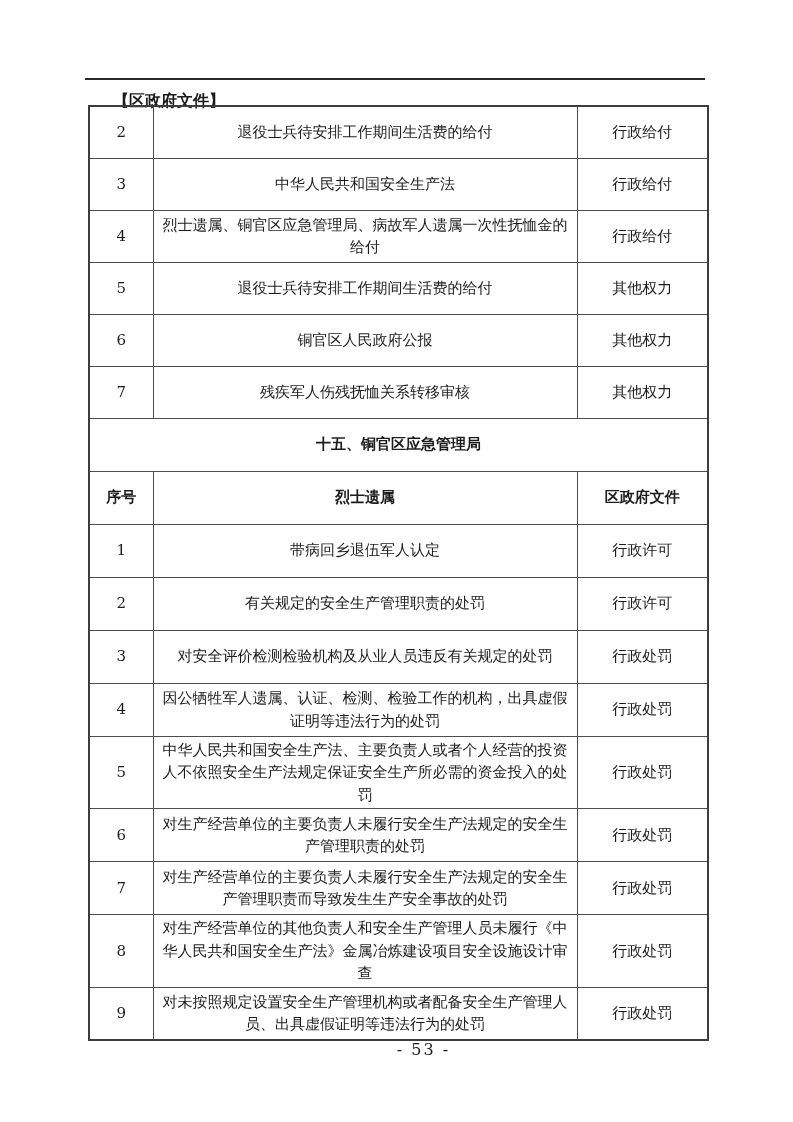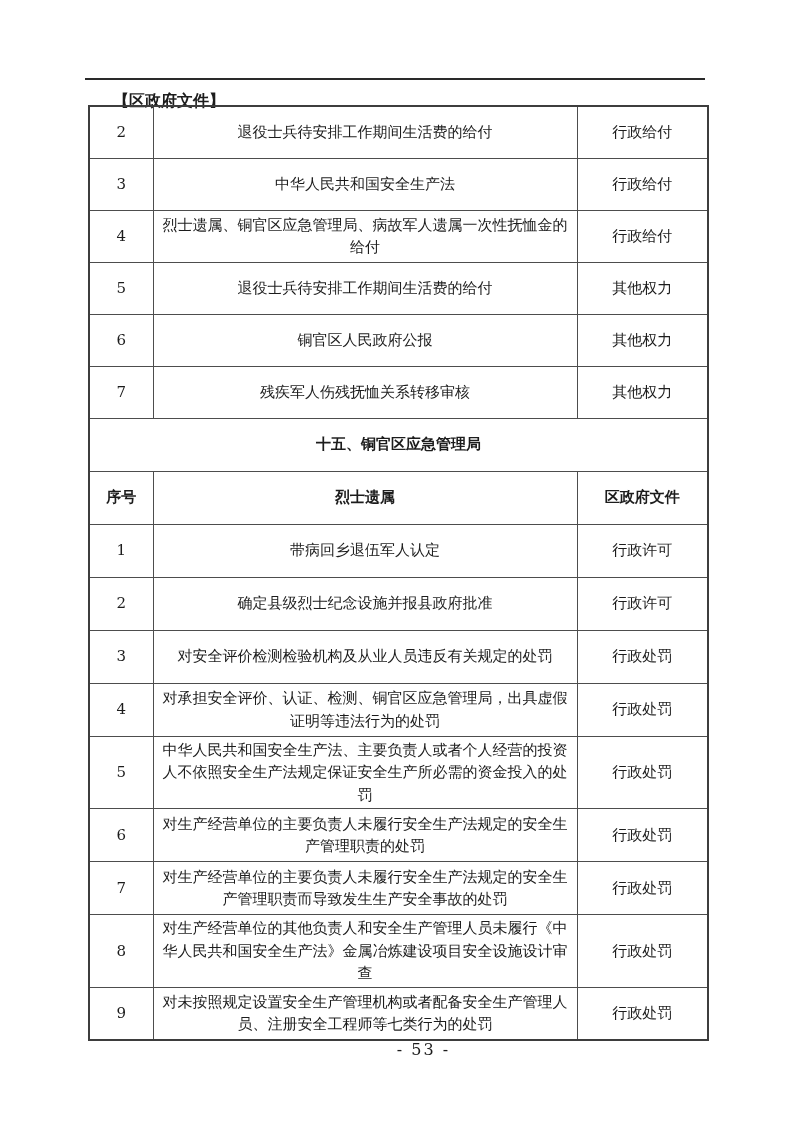--- a/index.html
+++ b/index.html
@@ -150,31 +150,31 @@
       </tr>
     </tbody>
     <tbody id="tbody-section">
         <tr class="row-s2">
           <td>1</td>
           <td>带病回乡退伍军人认定</td>
           <td>行政许可</td>
         </tr>
         <tr class="row-s2">
           <td>2</td>
-          <td>确定县级烈士纪念设施并报县政府批准</td>
+          <td>有关规定的安全生产管理职责的处罚</td>
           <td>行政许可</td>
         </tr>
         <tr class="row-s2">
           <td>3</td>
           <td>对安全评价检测检验机构及从业人员违反有关规定的处罚</td>
           <td>行政处罚</td>
         </tr>
         <tr class="row-s2">
           <td>4</td>
-          <td>对承担安全评价、认证、检测、铜官区应急管理局，出具虚假证明等违法行为的处罚</td>
+          <td>因公牺牲军人遗属、认证、检测、检验工作的机构，出具虚假证明等违法行为的处罚</td>
           <td>行政处罚</td>
         </tr>
         <tr class="row-s2">
           <td>5</td>
           <td>中华人民共和国安全生产法、主要负责人或者个人经营的投资人不依照安全生产法规定保证安全生产所必需的资金投入的处罚</td>
           <td>行政处罚</td>
         </tr>
         <tr class="row-s2">
           <td>6</td>
           <td>对生产经营单位的主要负责人未履行安全生产法规定的安全生产管理职责的处罚</td>
@@ -185,21 +185,21 @@
           <td>对生产经营单位的主要负责人未履行安全生产法规定的安全生产管理职责而导致发生生产安全事故的处罚</td>
           <td>行政处罚</td>
         </tr>
         <tr class="row-s2">
           <td>8</td>
           <td>对生产经营单位的其他负责人和安全生产管理人员未履行《中华人民共和国安全生产法》金属冶炼建设项目安全设施设计审查</td>
           <td>行政处罚</td>
         </tr>
         <tr class="row-s2">
           <td>9</td>
-          <td>对未按照规定设置安全生产管理机构或者配备安全生产管理人员、注册安全工程师等七类行为的处罚</td>
+          <td>对未按照规定设置安全生产管理机构或者配备安全生产管理人员、出具虚假证明等违法行为的处罚</td>
           <td>行政处罚</td>
         </tr>
       </tbody>
   </table>
 
   <div class="page-footer">- 53 -</div>
 
 </div>
 
 </body></html>

